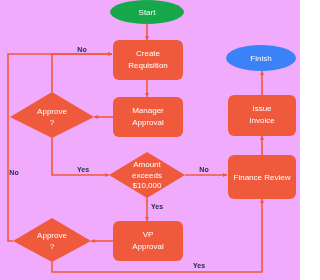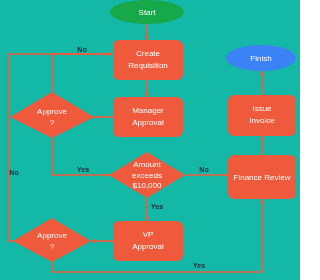--- a/index.html
+++ b/index.html
@@ -4,21 +4,21 @@
 <style>
   html, body {
     margin: 0;
     padding: 0;
     background: #ffffff;
   }
   #canvas {
     position: relative;
     width: 300px;
     height: 280px;
-    background: #14b8a6;
+    background: #f0abfc;
     overflow: hidden;
     font-family: "Liberation Sans", sans-serif;
   }
   svg#flow {
     position: absolute;
     left: 0;
     top: 0;
     width: 300px;
     height: 280px;
     display: block;

